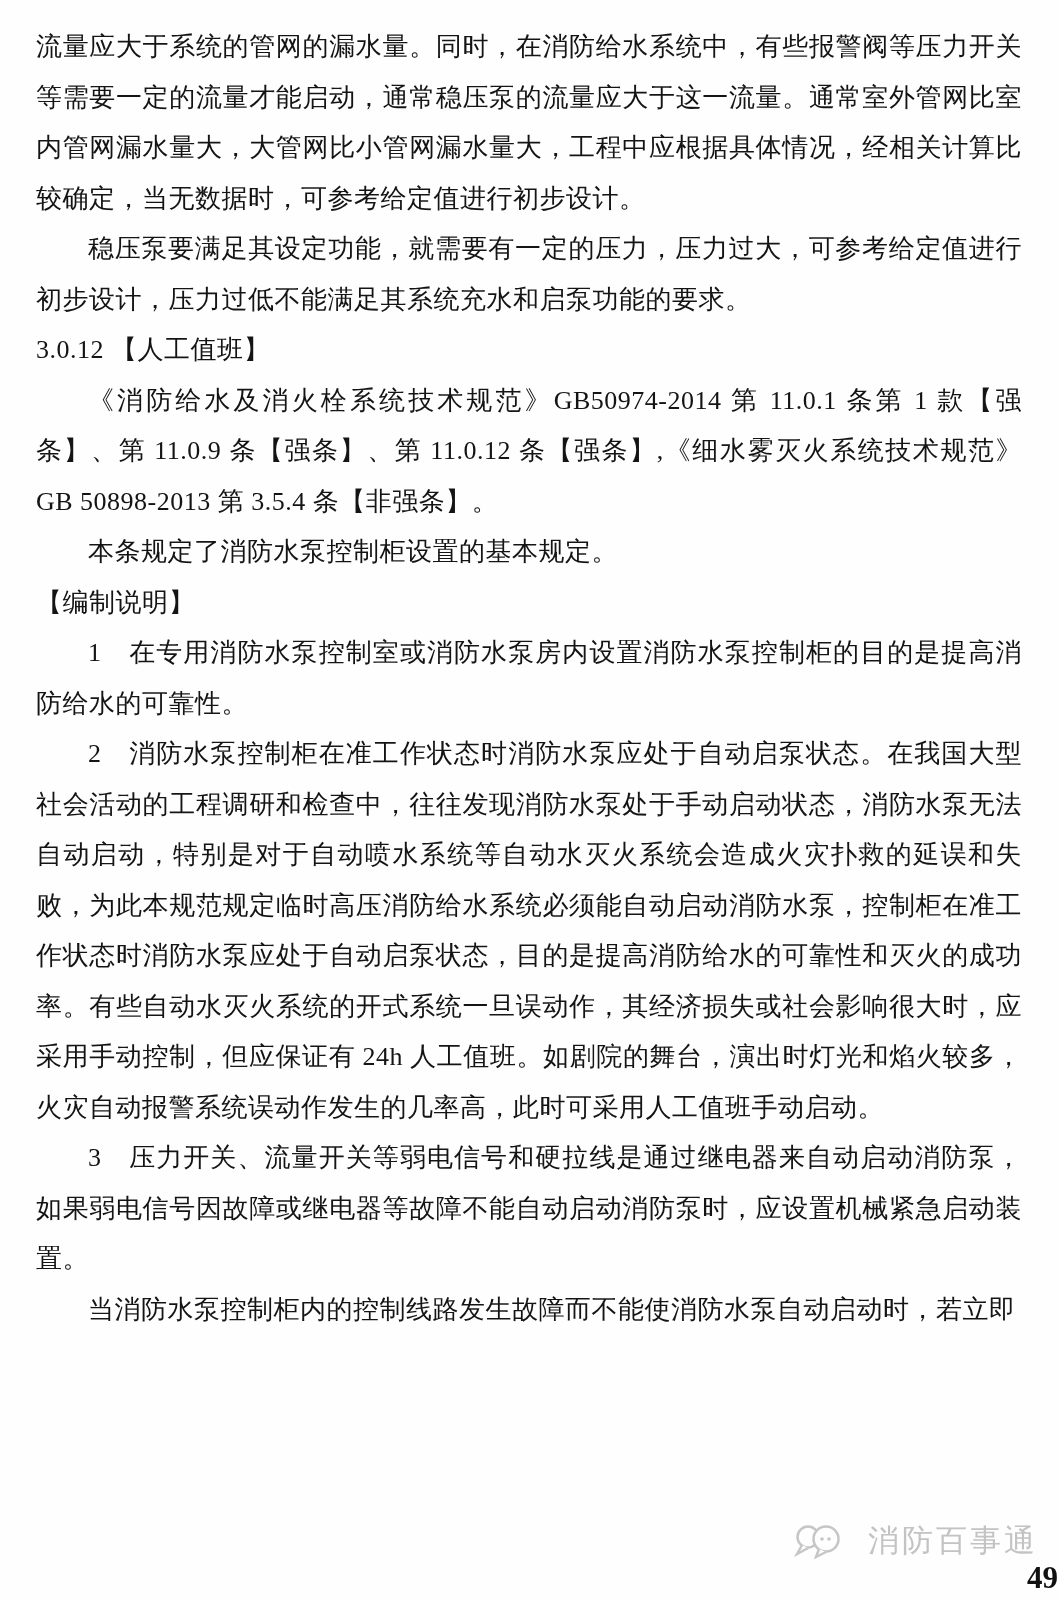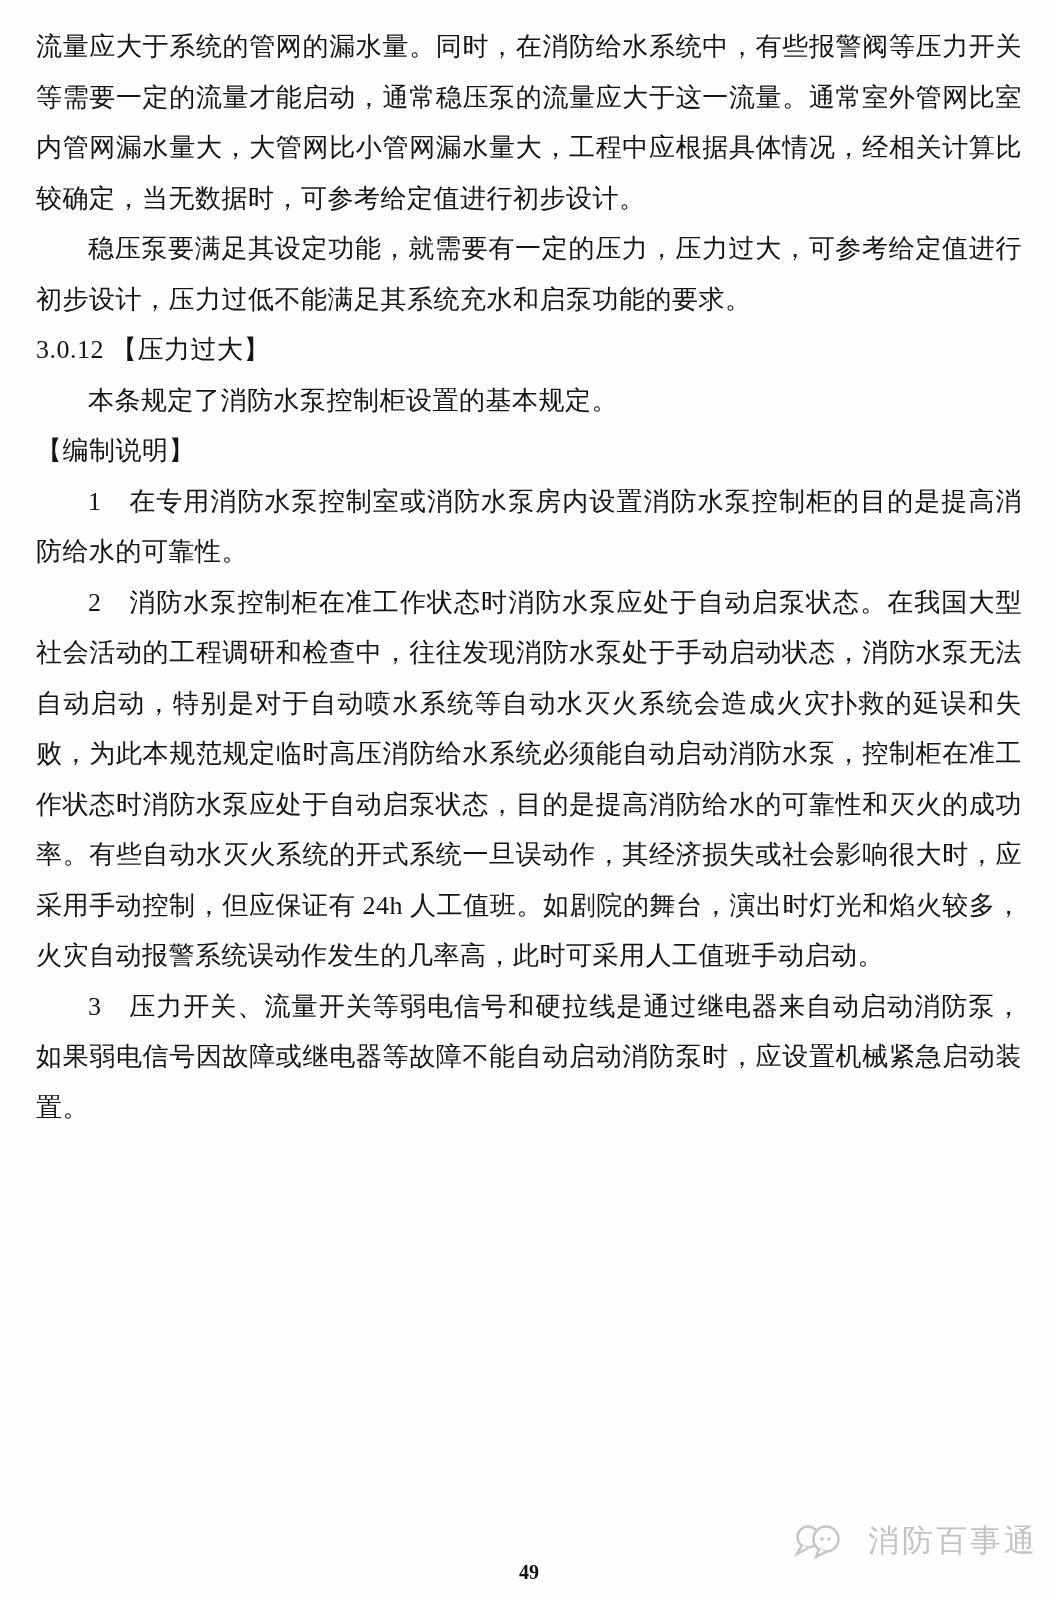--- a/index.html
+++ b/index.html
@@ -26,25 +26,25 @@
     font-size: 26px;
     line-height: 50.5px;
     text-align: justify;
     text-justify: inter-ideograph;
     letter-spacing: 0.5px;
   }
   .para.indent { text-indent: 52px; }
   .para.heading { text-align: left; }
   .page-number {
     position: absolute;
-    bottom: 16px;
+    bottom: 4px;
     left: 0;
     width: 100%;
-    text-align: center;
-    font-size: 20px;
+    text-align: right;
+    font-size: 31px;
     font-weight: bold;
     color: #101010;
   }
   .watermark {
     position: absolute;
     right: 20px;
     bottom: 38px;
     display: flex;
     align-items: center;
     gap: 23px;
@@ -56,26 +56,28 @@
   .wm-icon { display: inline-flex; align-items: center; }
 </style>
 </head>
 <body>
 
 <div class="page">
 
   <main class="content">
     <p class="para">流量应大于系统的管网的漏水量。同时，在消防给水系统中，有些报警阀等压力开关等需要一定的流量才能启动，通常稳压泵的流量应大于这一流量。通常室外管网比室内管网漏水量大，大管网比小管网漏水量大，工程中应根据具体情况，经相关计算比较确定，当无数据时，可参考给定值进行初步设计。</p>
     <p class="para indent">稳压泵要满足其设定功能，就需要有一定的压力，压力过大，可参考给定值进行初步设计，压力过低不能满足其系统充水和启泵功能的要求。</p>
-    <p class="para heading">3.0.12 【压力过大】</p>
+    <p class="para heading">3.0.12 【人工值班】</p>
+    <p class="para indent">《消防给水及消火栓系统技术规范》GB50974-2014 第 11.0.1 条第 1 款【强条】、第 11.0.9 条【强条】、第 11.0.12 条【强条】,《细水雾灭火系统技术规范》GB 50898-2013 第 3.5.4 条【非强条】。</p>
     <p class="para indent">本条规定了消防水泵控制柜设置的基本规定。</p>
     <p class="para heading">【编制说明】</p>
     <p class="para indent">1　在专用消防水泵控制室或消防水泵房内设置消防水泵控制柜的目的是提高消防给水的可靠性。</p>
     <p class="para indent">2　消防水泵控制柜在准工作状态时消防水泵应处于自动启泵状态。在我国大型社会活动的工程调研和检查中，往往发现消防水泵处于手动启动状态，消防水泵无法自动启动，特别是对于自动喷水系统等自动水灭火系统会造成火灾扑救的延误和失败，为此本规范规定临时高压消防给水系统必须能自动启动消防水泵，控制柜在准工作状态时消防水泵应处于自动启泵状态，目的是提高消防给水的可靠性和灭火的成功率。有些自动水灭火系统的开式系统一旦误动作，其经济损失或社会影响很大时，应采用手动控制，但应保证有 24h 人工值班。如剧院的舞台，演出时灯光和焰火较多，火灾自动报警系统误动作发生的几率高，此时可采用人工值班手动启动。</p>
     <p class="para indent">3　压力开关、流量开关等弱电信号和硬拉线是通过继电器来自动启动消防泵，如果弱电信号因故障或继电器等故障不能自动启动消防泵时，应设置机械紧急启动装置。</p>
+    <p class="para indent">当消防水泵控制柜内的控制线路发生故障而不能使消防水泵自动启动时，若立即</p>
   </main>
 
   <div class="watermark">
     <span class="wm-icon">
       <svg width="52" height="40" viewBox="0 0 52 40" fill="none">
         <circle cx="15" cy="16" r="10.5" stroke="#c6c6c6" stroke-width="2.5"></circle>
         <path d="M9 24 L4 33 L15 27" stroke="#c6c6c6" stroke-width="2.5" fill="#fefefe"></path>
         <circle cx="33" cy="18" r="12.5" fill="#fefefe" stroke="#c6c6c6" stroke-width="2.5"></circle>
         <path d="M26 28 L23 36 L33 31" stroke="#c6c6c6" stroke-width="2.5" fill="#fefefe"></path>
         <circle cx="29" cy="18" r="1.8" fill="#c6c6c6"></circle>

